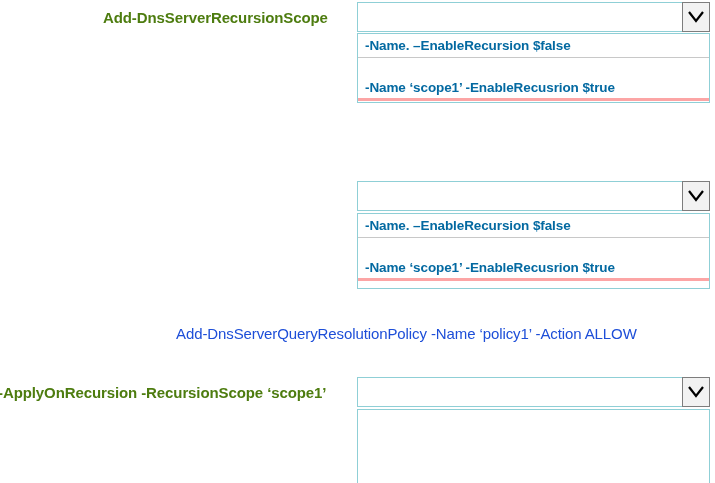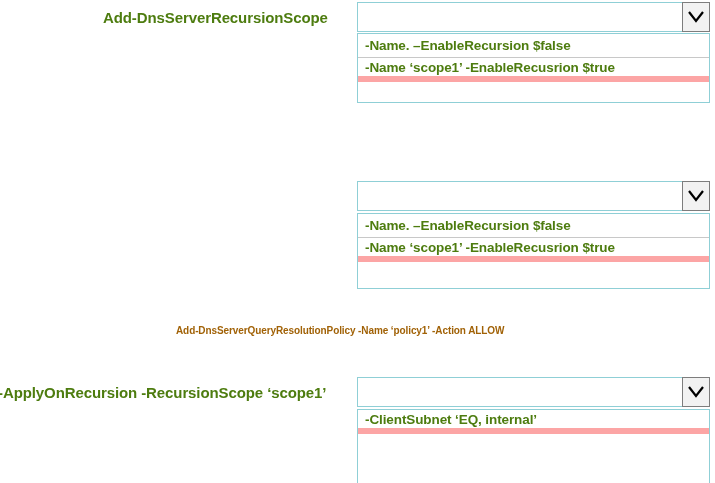--- a/index.html
+++ b/index.html
@@ -80,34 +80,34 @@
     overflow: hidden;
   }
   .option {
     box-sizing: border-box;
     height: 24px;
     display: flex;
     align-items: center;
     padding-left: 7px;
     font-size: 13.5px;
     font-weight: bold;
-    color: #4d7c0f;
+    color: #0369a1;
     white-space: nowrap;
     border-bottom: 1px solid #c8c8c8;
     background: #ffffff;
     letter-spacing: -0.1px;
   }
-  .option:last-child { border-bottom: 6px solid #fca5a5; }
+  .option:last-child { border-bottom: 3px solid #fca5a5; margin-top: 19px; }
 
   
   .cmd-line {
     position: absolute;
-    font-size: 10px;
-    font-weight: bold;
-    color: #a16207;
+    font-size: 15px;
+    font-weight: normal;
+    color: #1d4ed8;
     white-space: nowrap;
     letter-spacing: -0.1px;
     line-height: 1;
   }
 </style>
 </head>
 <body>
 
 <div class="stage">
 
@@ -149,16 +149,15 @@
   <div class="combo" style="left:357px; top:377px; width:353px; height:30px;">
     <div class="combo-value"></div>
     <div class="combo-arrow">
       <svg width="20" height="18" viewBox="0 0 20 18" aria-hidden="true">
         <polyline points="3,4 10,13 17,4" fill="none" stroke="#000000" stroke-width="2.2"></polyline>
       </svg>
     </div>
   </div>
 
   <div class="panel" style="left:357px; top:409px; width:353px; height:79px;">
-    <div class="option">-ClientSubnet ‘EQ, internal’</div>
   </div>
 
 </div>
 
 </body></html>

